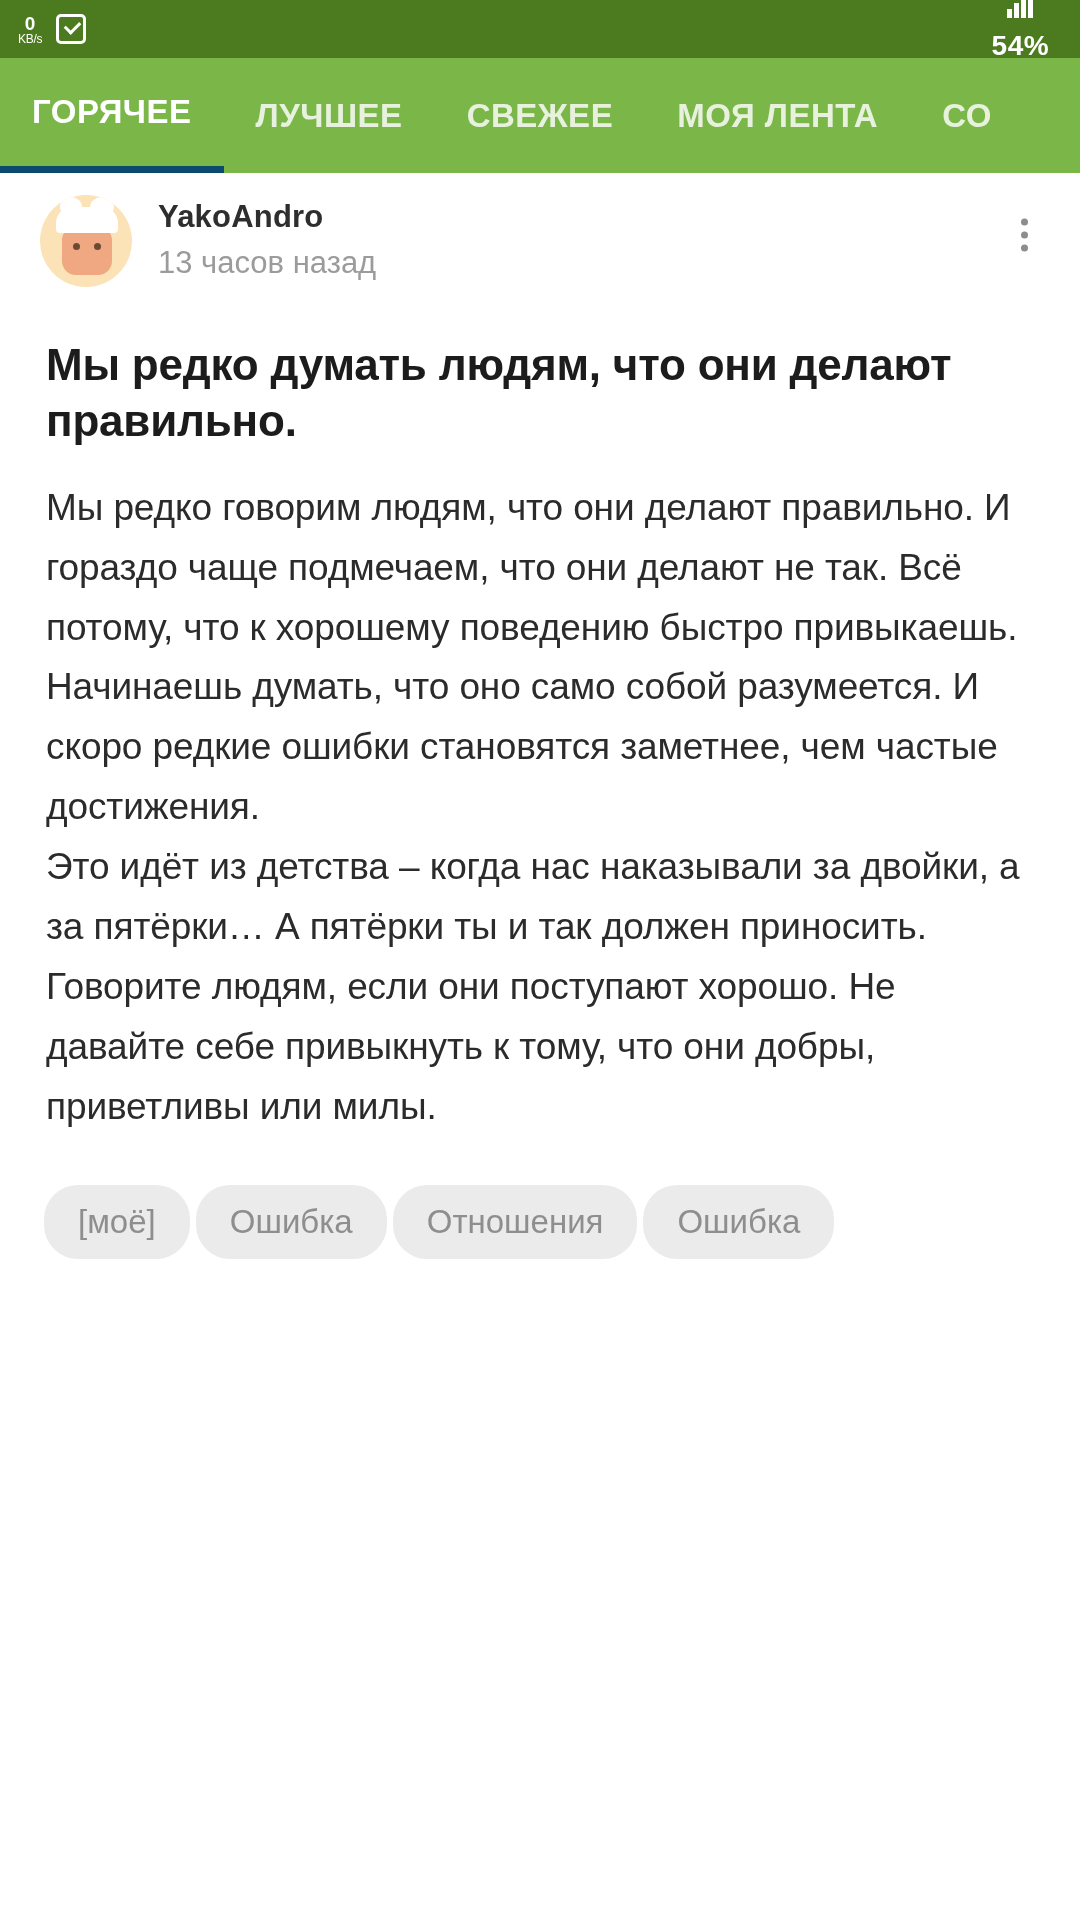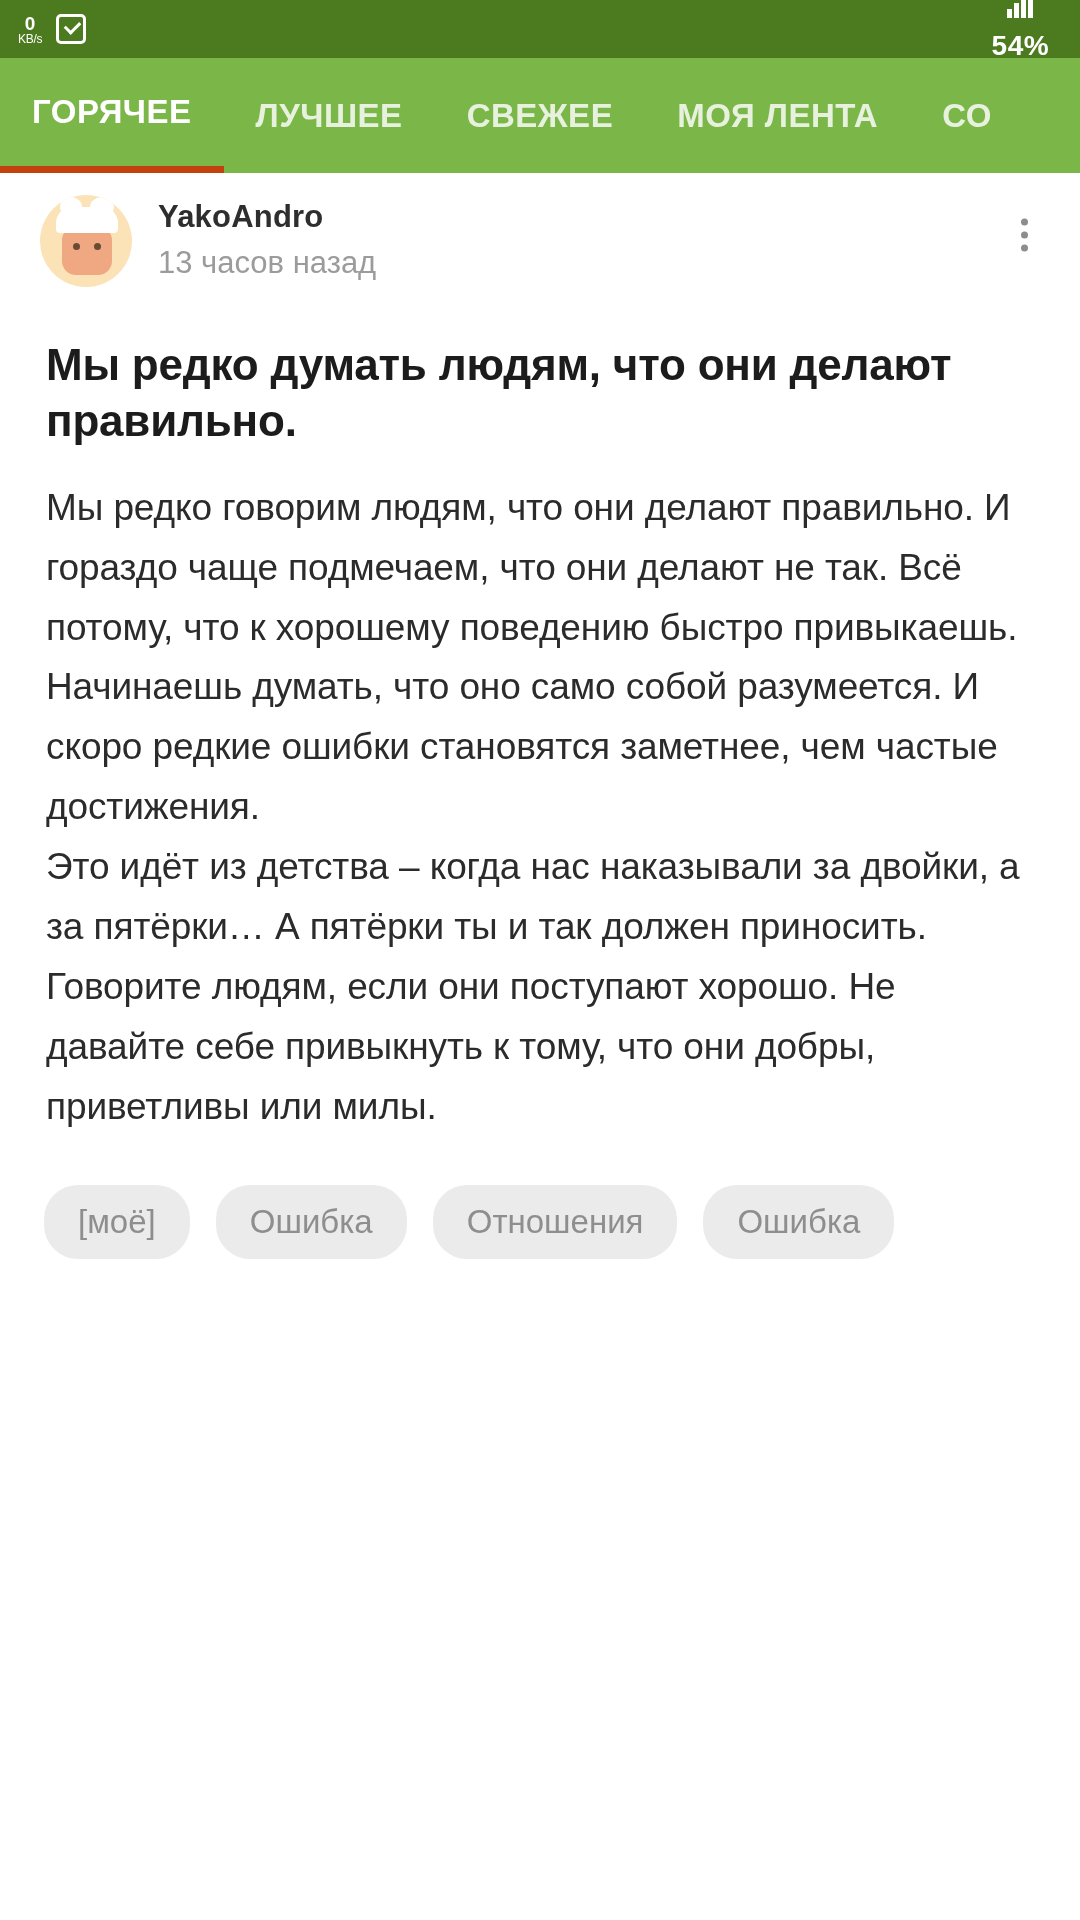--- a/index.html
+++ b/index.html
@@ -171,21 +171,21 @@
     padding: 0 32px;
     height: 100%;
     display: flex;
     align-items: center;
     white-space: nowrap;
     box-sizing: border-box;
     opacity: 0.82;
   }
   .tab.active {
     opacity: 1;
-    border-bottom: 7px solid #c2410c;
+    border-bottom: 7px solid #0c4a6e;
   }
 
   
   .post {
     background: #ffffff;
     padding: 0 0 0 0;
   }
   .post-header {
     display: flex;
     align-items: center;
@@ -302,21 +302,21 @@
     letter-spacing: -0.1px;
   }
   .post-body p {
     margin: 0;
   }
 
   
   .tags {
     display: flex;
     align-items: center;
-    gap: 26px;
+    gap: 6px;
     padding: 48px 0 0 44px;
     overflow: hidden;
   }
   .tag {
     background: #ebebeb;
     color: #8e8e8e;
     font-size: 33px;
     border-radius: 34px;
     padding: 18px 34px;
     white-space: nowrap;

